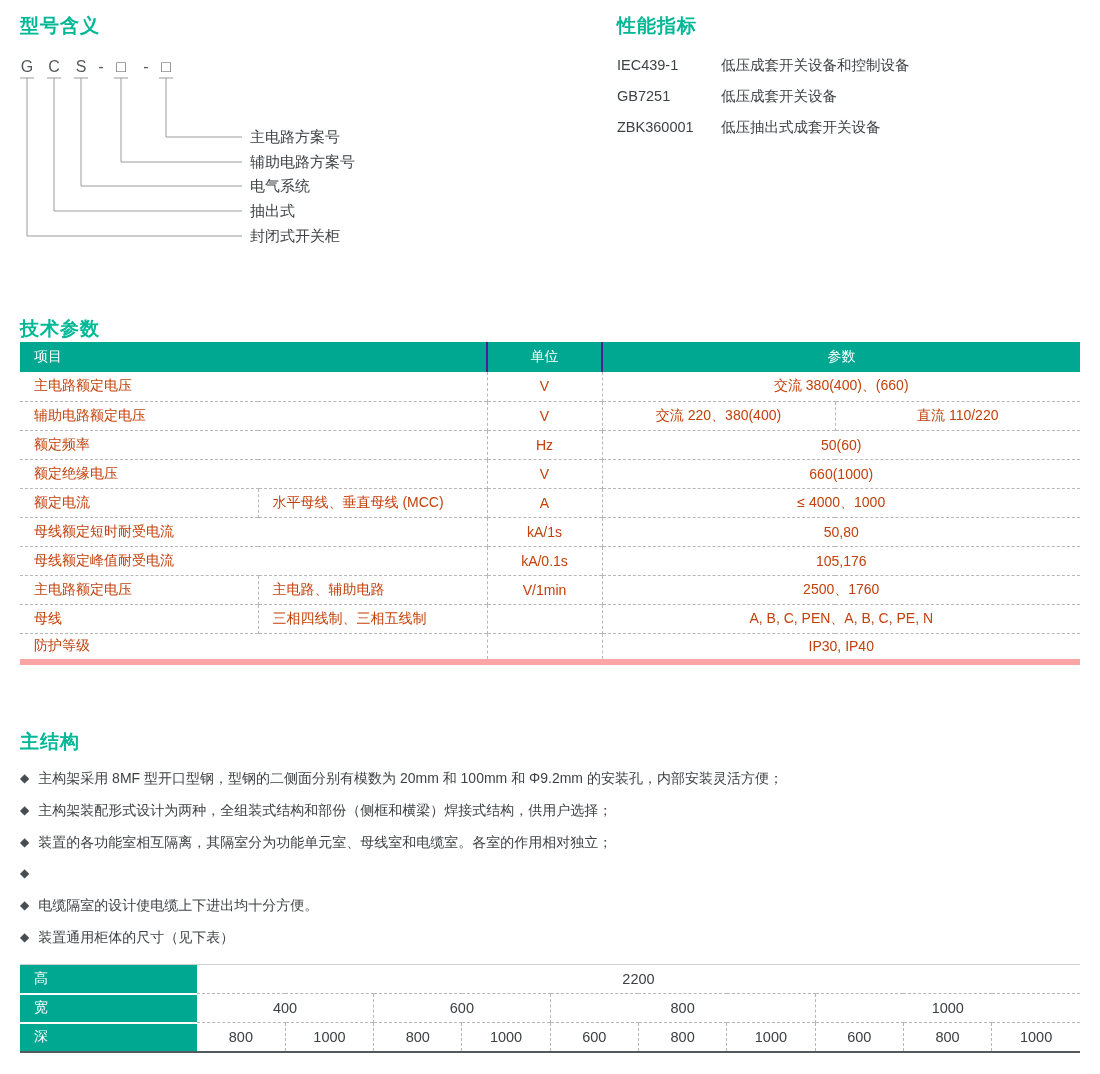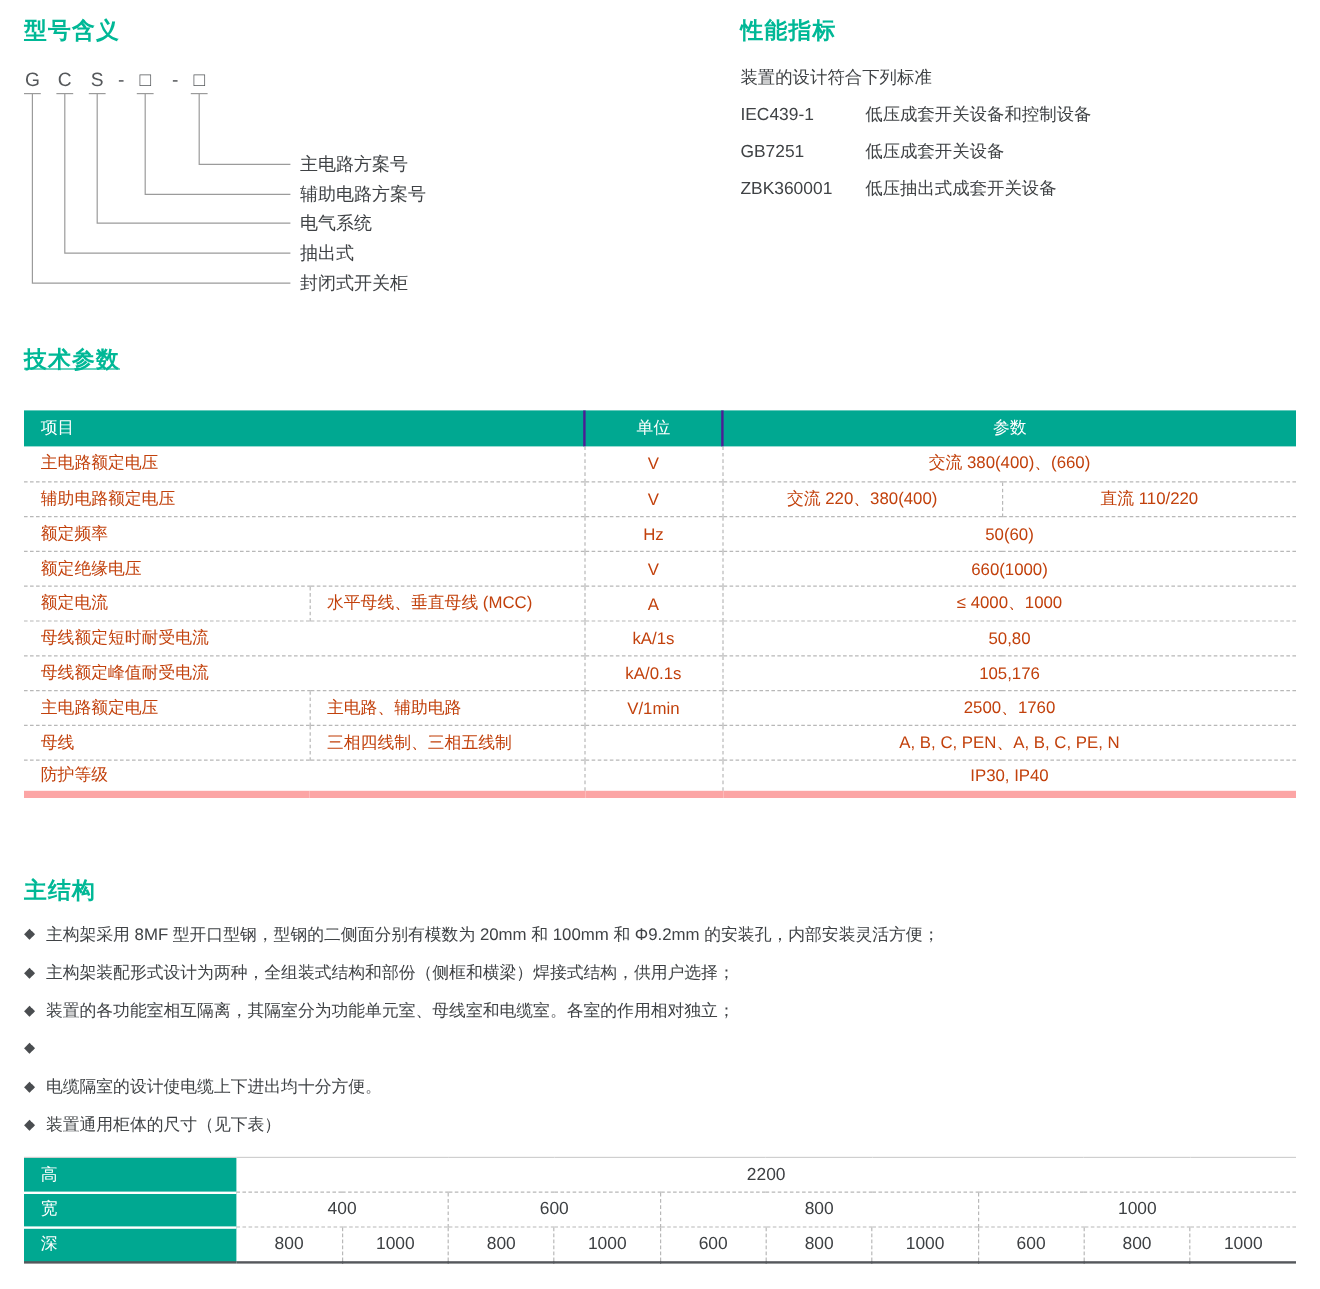--- a/index.html
+++ b/index.html
@@ -108,36 +108,35 @@
 
     <text class="diagram-label" x="250" y="87">主电路方案号</text>
     <text class="diagram-label" x="250" y="112">辅助电路方案号</text>
     <text class="diagram-label" x="250" y="136">电气系统</text>
     <text class="diagram-label" x="250" y="161">抽出式</text>
     <text class="diagram-label" x="250" y="186">封闭式开关柜</text>
   </svg>
 
   <div class="perf">
     <div class="section-title-inline">性能指标</div>
-    <p class="intro">装置的设计符合下列标准</p>
     <div class="std-row">
       <span class="std-code">IEC439-1</span>
       <span class="std-desc">低压成套开关设备和控制设备</span>
     </div>
     <div class="std-row">
       <span class="std-code">GB7251</span>
       <span class="std-desc">低压成套开关设备</span>
     </div>
     <div class="std-row">
       <span class="std-code">ZBK360001</span>
       <span class="std-desc">低压抽出式成套开关设备</span>
     </div>
   </div>
 
-  <h2 class="section-title" style="left:20px; top:287px;text-decoration:underline;">技术参数</h2>
+  <h2 class="section-title" style="left:20px; top:316px;">技术参数</h2>
 
   <table class="tech-table">
     <colgroup>
       <col style="width:238px">
         <col style="width:229px">
         <col style="width:115px">
         <col style="width:233px">
         <col style="width:245px">
     </colgroup>
     <thead>

